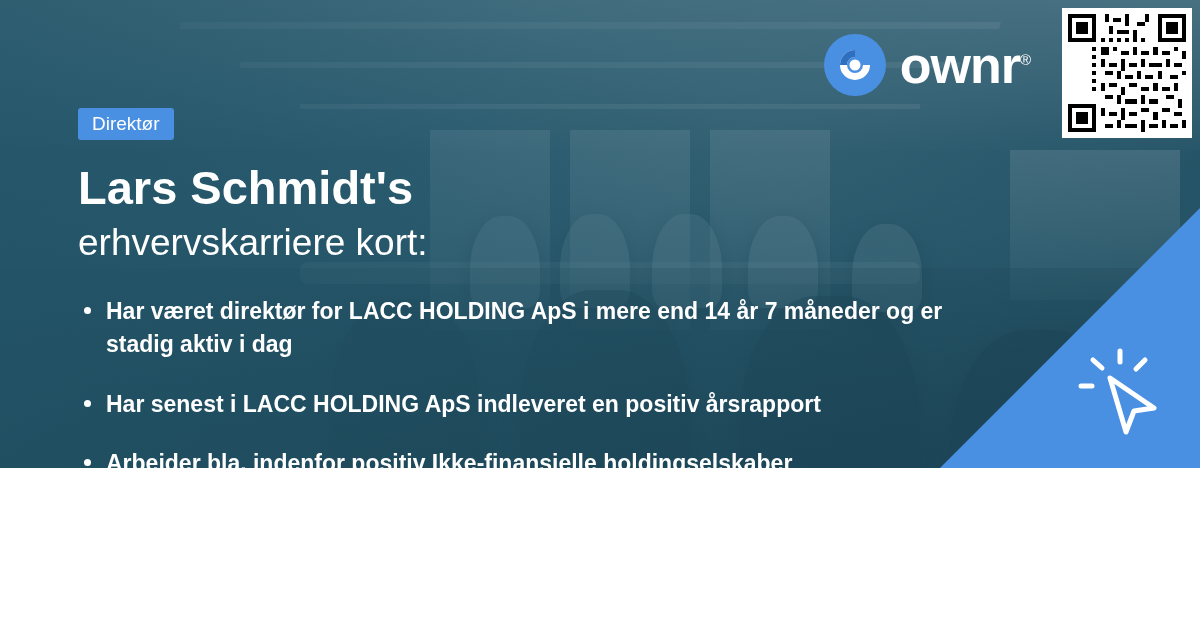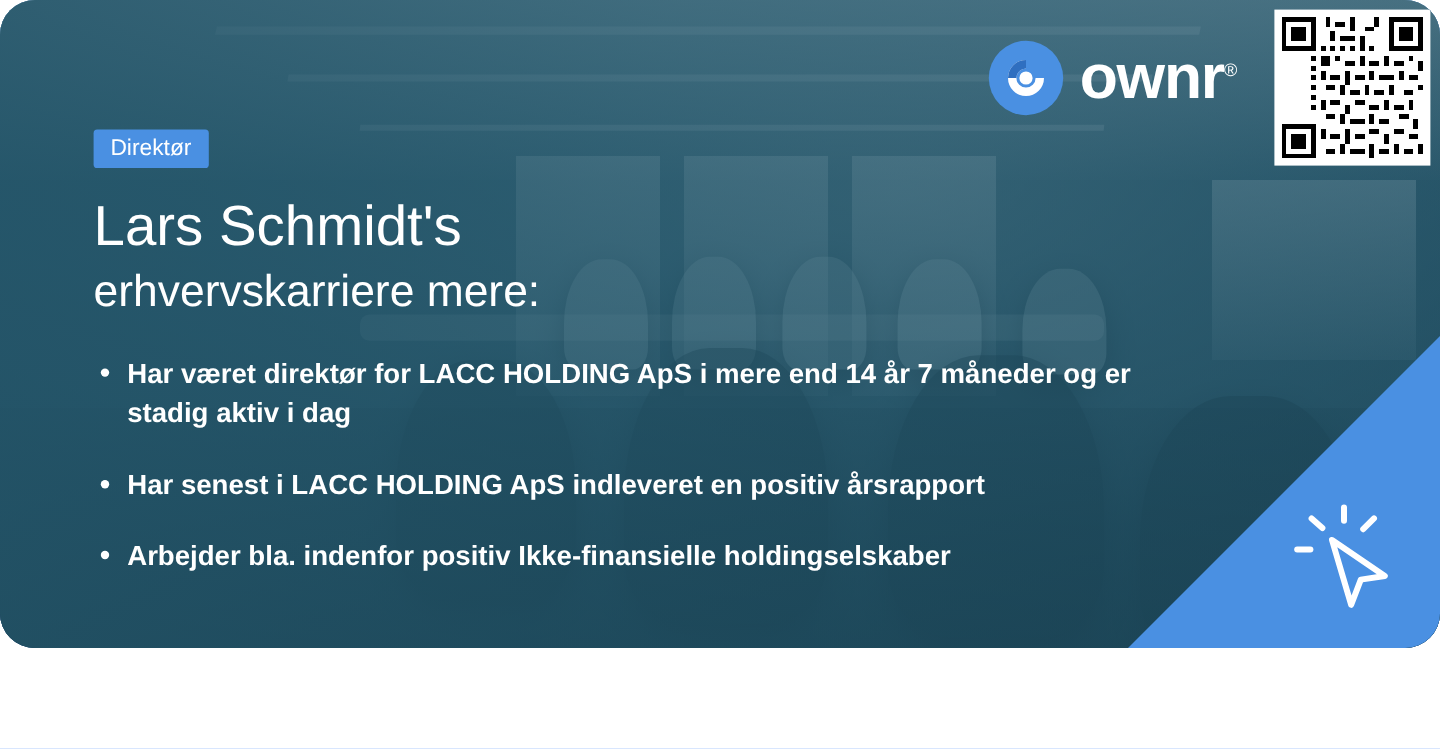--- a/index.html
+++ b/index.html
@@ -5,24 +5,23 @@
   * { box-sizing: border-box; margin: 0; padding: 0; }
   html, body {
     width: 1200px;
     height: 624px;
     overflow: hidden;
     font-family: "Liberation Sans", sans-serif;
   }
   .card {
     position: relative;
     width: 1200px;
-    height: 540px;
-    background: #3b82f6;
+    height: 468px;
+    background: #a21caf;
     overflow: hidden;
-    border-radius: 29px;
   }
 
   
   .bg {
     position: absolute;
     inset: 0;
     background:
       linear-gradient(170deg, rgba(60,110,130,0.55) 0%, rgba(30,70,88,0.55) 55%, rgba(22,58,74,0.6) 100%),
       radial-gradient(ellipse at 62% 30%, #7fa7b4 0%, #4e8194 28%, #2f6275 55%, #1f4d60 80%);
   }
@@ -133,21 +132,21 @@
     color: #ffffff;
     font-size: 19px;
     padding: 6px 14px 7px;
     border-radius: 3px;
     line-height: 1;
   }
   .title {
     margin-top: 22px;
     color: #ffffff;
     font-size: 47px;
-    font-weight: normal;
+    font-weight: bold;
     line-height: 1.12;
   }
   .subtitle {
     color: #ffffff;
     font-size: 37px;
     font-weight: normal;
     line-height: 1.2;
     margin-top: 6px;
   }
   .bullets {
@@ -316,21 +315,21 @@
           <rect x="23" y="26" width="1" height="2"></rect>
         <rect x="25" y="27" width="2" height="1"></rect>
           <rect x="28" y="26" width="1" height="2"></rect>
       </g>
     </svg>
   </div>
 
   <div class="content">
     <div class="badge">Direktør</div>
     <div class="title">Lars Schmidt's</div>
-    <div class="subtitle">erhvervskarriere mere:</div>
+    <div class="subtitle">erhvervskarriere kort:</div>
 
     <ul class="bullets">
       <li>
         <span class="dot"></span>
         <span>Har været direktør for LACC HOLDING ApS i mere end 14 år 7 måneder og er stadig aktiv i dag</span>
       </li>
       <li>
         <span class="dot"></span>
         <span>Har senest i LACC HOLDING ApS indleveret en positiv årsrapport</span>
       </li>

